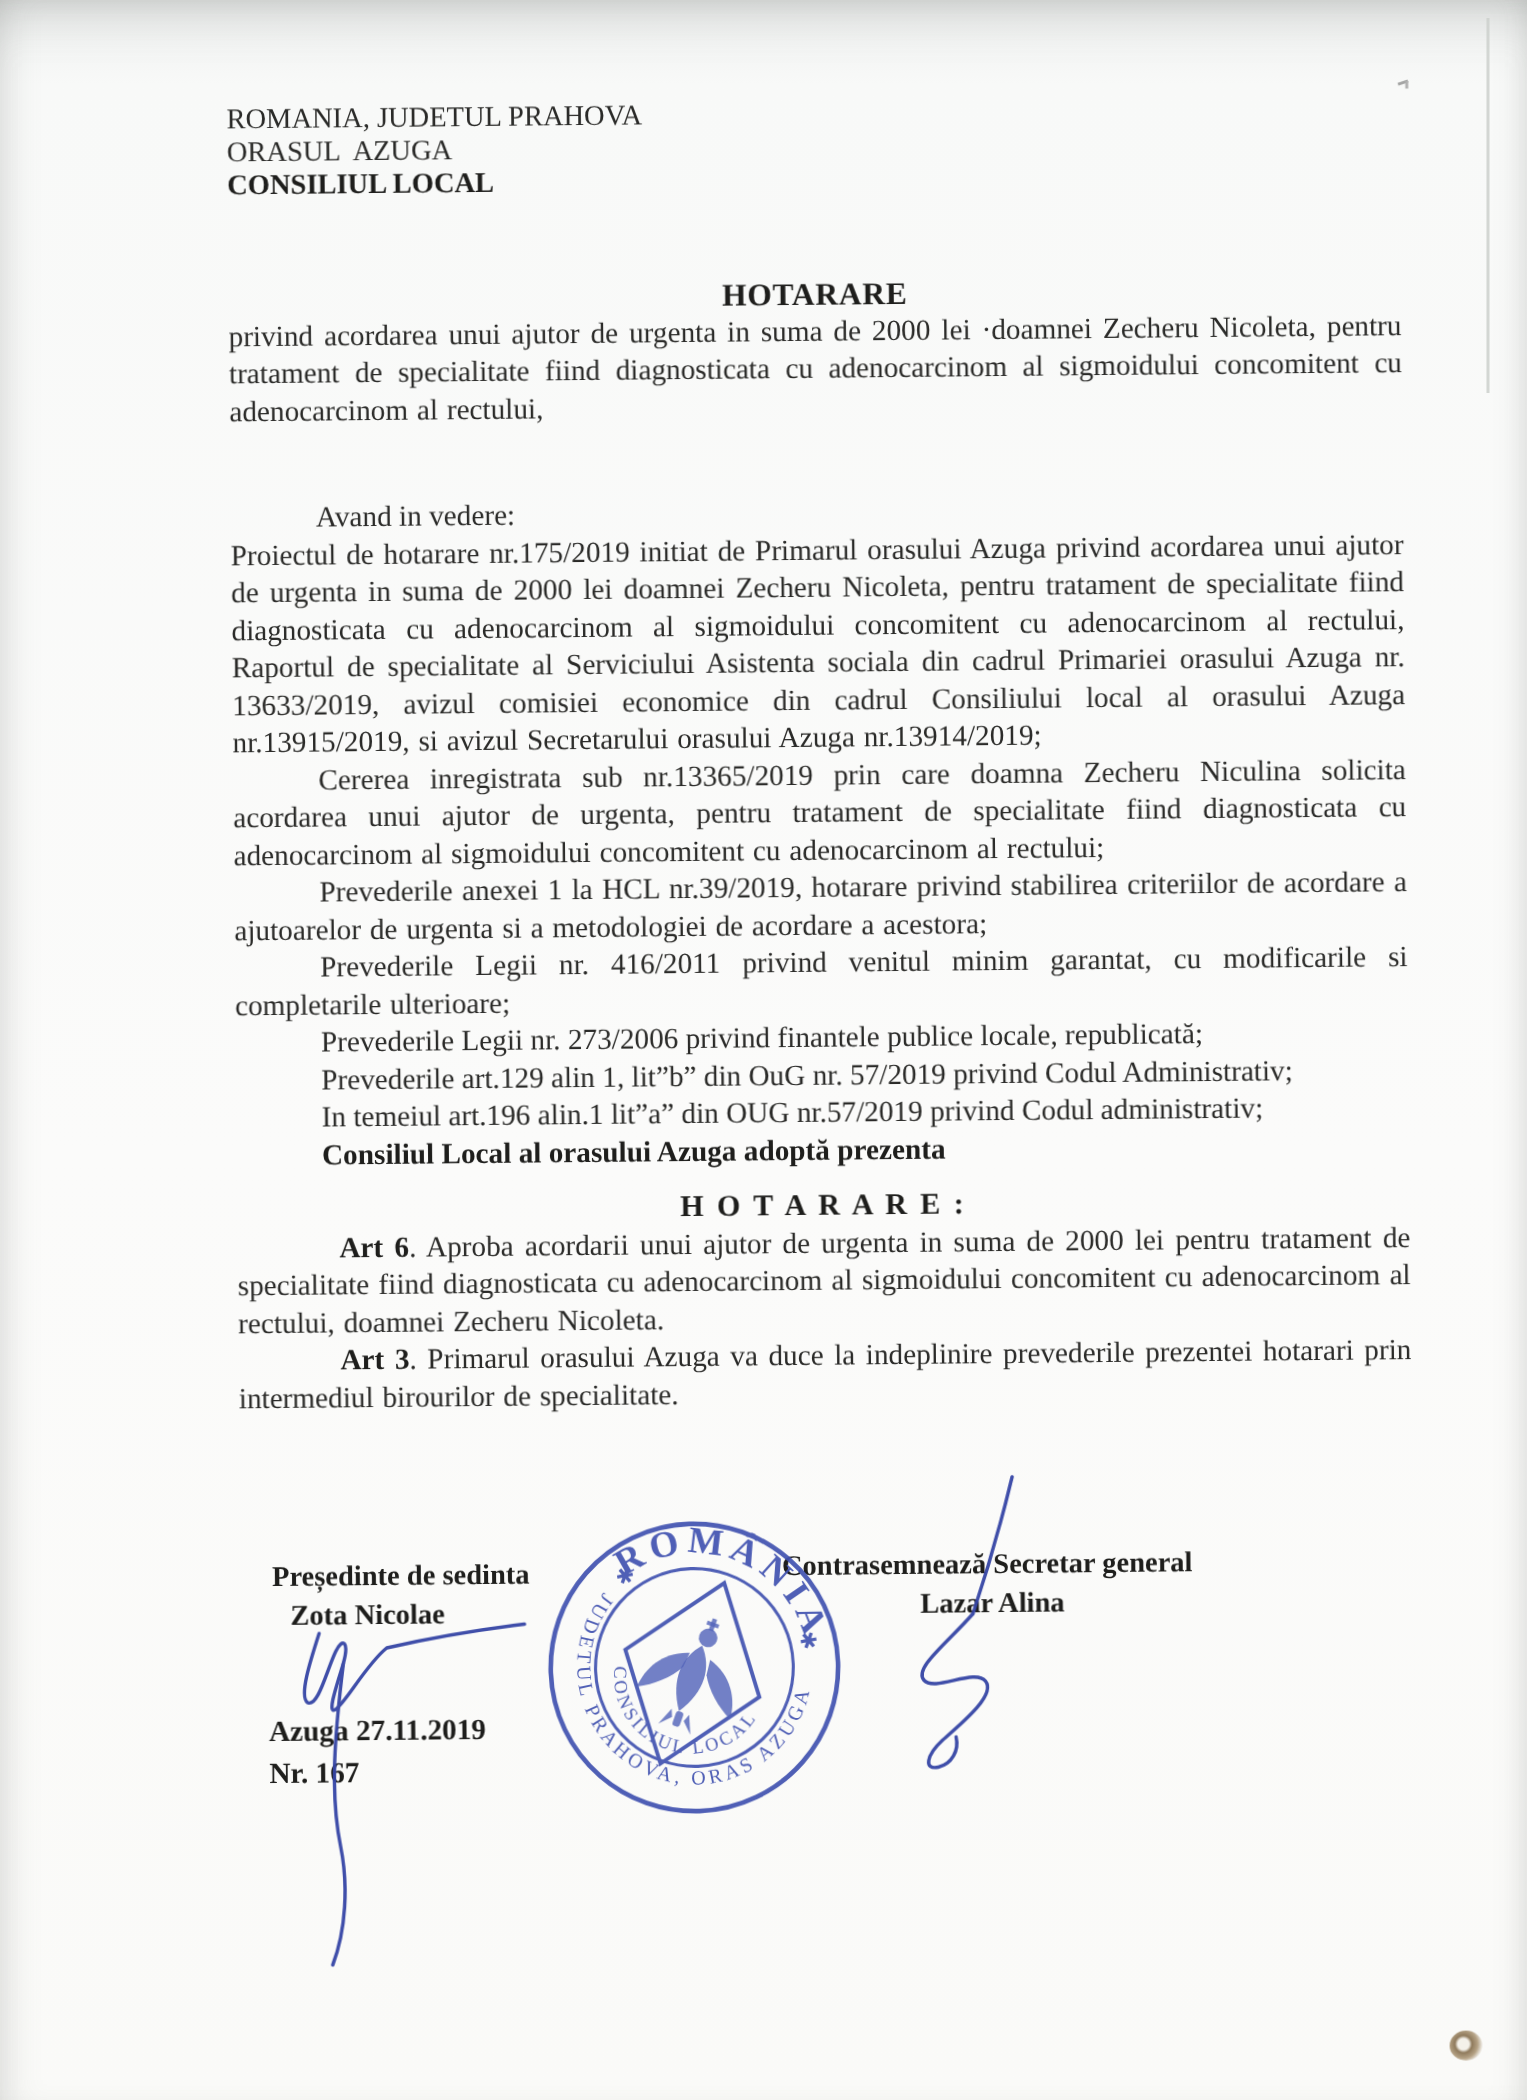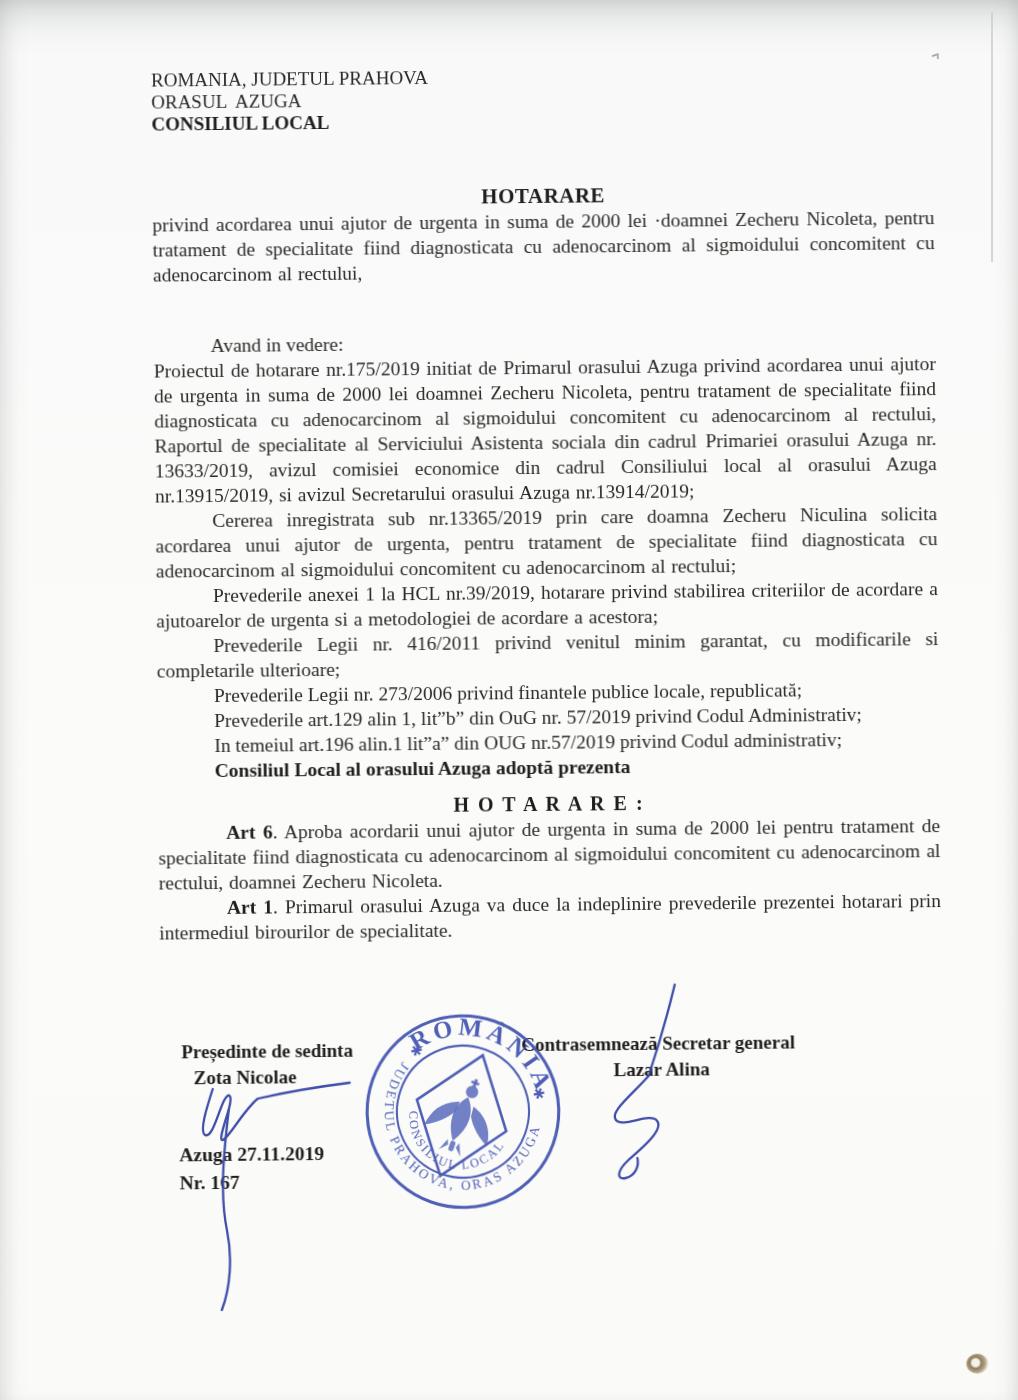--- a/index.html
+++ b/index.html
@@ -72,21 +72,21 @@
       <p class="just indent">Prevederile anexei 1 la HCL nr.39/2019, hotarare privind stabilirea criteriilor de acordare a ajutoarelor de urgenta si a metodologiei de acordare a acestora;</p>
       <p class="just indent">Prevederile Legii nr. 416/2011 privind venitul minim garantat, cu modificarile si completarile ulterioare;</p>
       <p class="indent">Prevederile Legii nr. 273/2006 privind finantele publice locale, republicată;</p>
       <p class="indent">Prevederile art.129 alin 1, lit”b” din OuG nr. 57/2019 privind Codul Administrativ;</p>
 
       <p class="temei indent">In temeiul art.196 alin.1 lit”a” din OUG nr.57/2019 privind Codul administrativ;</p>
       <p class="adopta bold indent2">Consiliul Local al orasului Azuga adoptă prezenta</p>
       <div class="htitle bold center">H O T A R A R E :</div>
 
       <p class="just art1"><span class="bold">Art 6</span><span>. Aproba acordarii unui ajutor de urgenta in suma de 2000 lei pentru tratament de specialitate fiind diagnosticata cu adenocarcinom al sigmoidului concomitent cu adenocarcinom al rectului, doamnei Zecheru Nicoleta.</span></p>
-      <p class="just art2"><span class="bold">Art 1</span><span>. Primarul orasului Azuga va duce la indeplinire prevederile prezentei hotarari prin intermediul birourilor de specialitate.</span></p>
+      <p class="just art2"><span class="bold">Art 3</span><span>. Primarul orasului Azuga va duce la indeplinire prevederile prezentei hotarari prin intermediul birourilor de specialitate.</span></p>
     </div>
 
     <div class="sig sig-left">
       <div>Președinte de sedinta</div>
       <div class="name">Zota Nicolae</div>
     </div>
 
     <div class="sig sig-right">
       <div>Contrasemnează  Secretar general</div>
       <div class="name">Lazar Alina</div>

